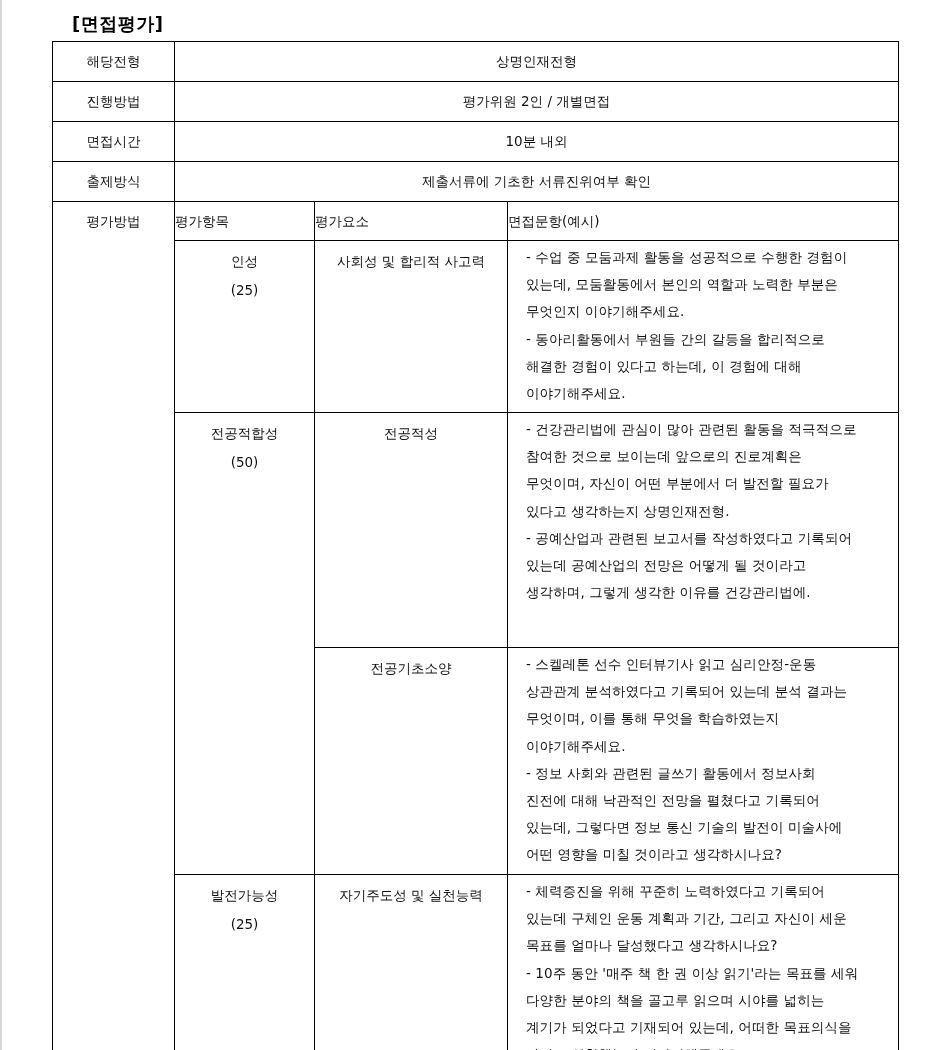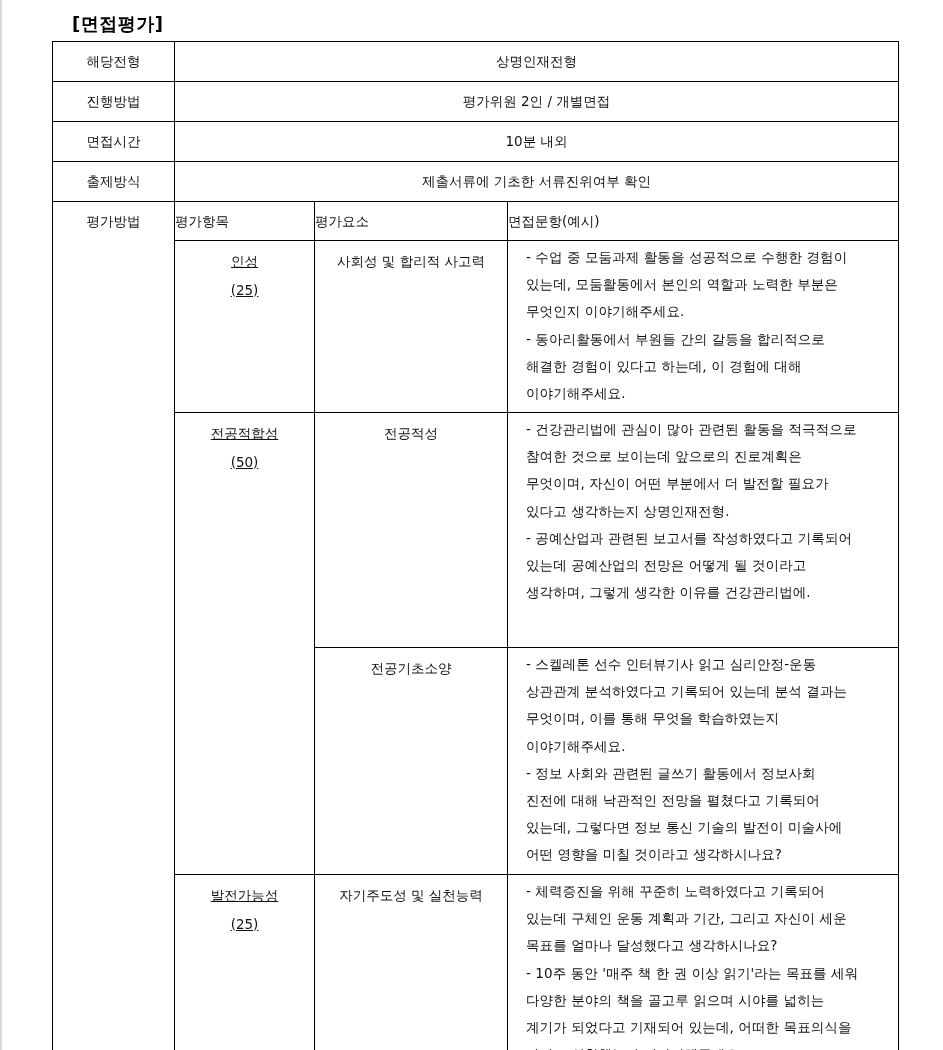--- a/index.html
+++ b/index.html
@@ -62,21 +62,20 @@
       line-height: 20px;
     }
     .hdr {
       line-height: 38px;
       height: 38px;
     }
     .item-cell {
       text-align: center;
       padding-top: 6px !important;
       line-height: 29px;
-      text-decoration: underline;
     }
     .elem-cell {
       text-align: center;
       padding-top: 6px !important;
       line-height: 29px;
     }
     .q-cell {
       padding: 3px 8px 2px 9px !important;
       line-height: 27.2px;
       letter-spacing: 0.1px;

